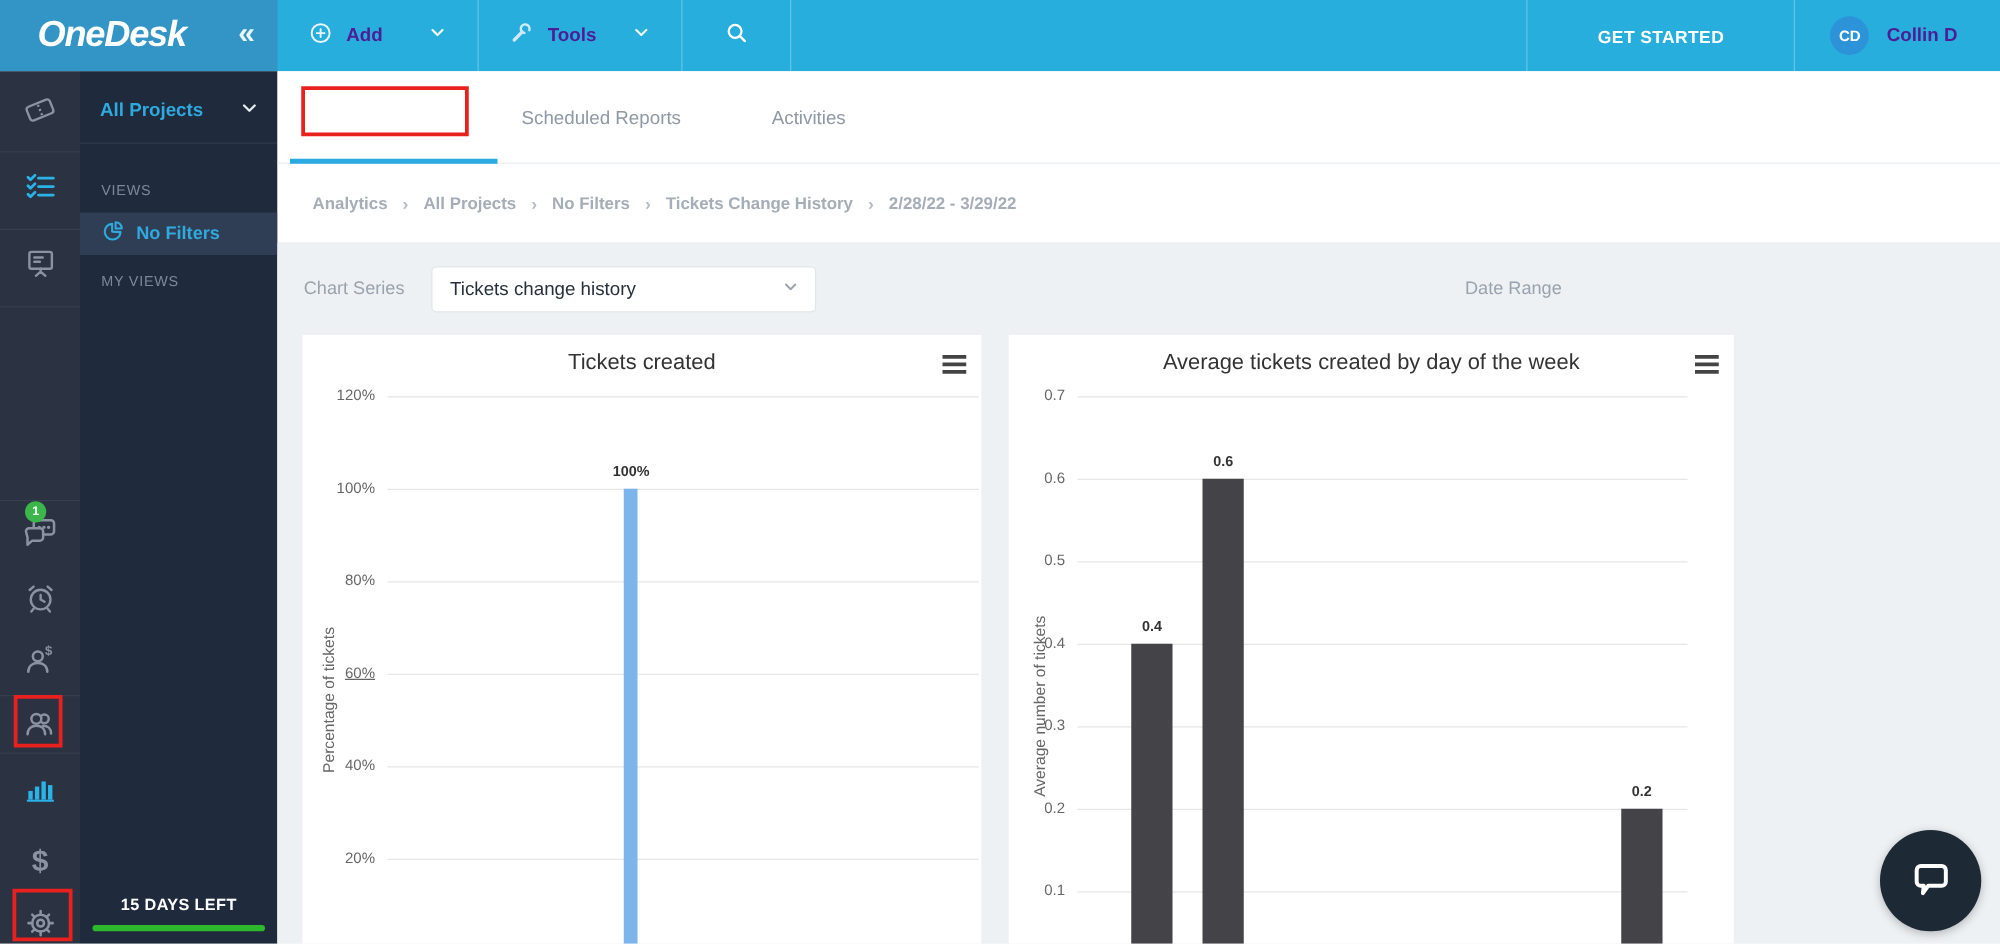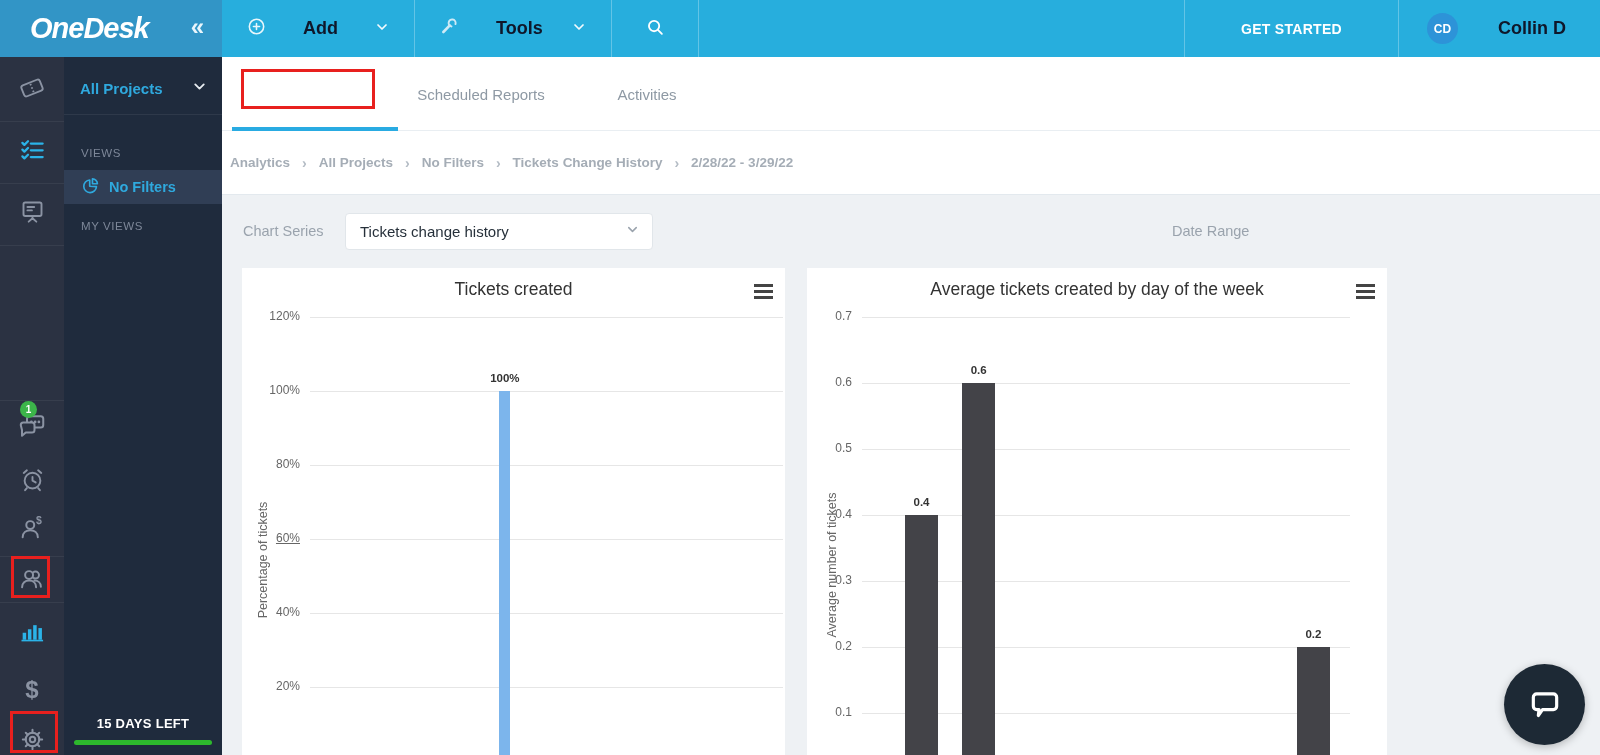--- a/index.html
+++ b/index.html
@@ -6,21 +6,21 @@
   html,body { width:1600px; height:755px; overflow:hidden; }
   body { font-family:"Liberation Sans", sans-serif; background:#eef1f4; position:relative; }
   .screen { position:absolute; inset:0; width:1600px; height:755px; overflow:hidden; }
 
   
   .topbar { position:absolute; left:0; top:0; width:1600px; height:57px; background:#27aedd; display:flex; align-items:stretch; color:#fff; }
   .logo-area { width:222px; background:#3295c6; display:flex; align-items:center; justify-content:space-between; padding:0 18px 0 30px; flex:none; }
   .logo { font-size:29px; font-weight:bold; font-style:italic; letter-spacing:-1px; color:#fff; }
   .collapse { font-size:24px; font-weight:bold; color:#eaf6fc; cursor:pointer; line-height:1; padding-bottom:4px; }
   .tb-section { display:flex; align-items:center; gap:10px; padding:0 24px; border-right:1px solid rgba(255,255,255,0.28); }
-  .tb-label { font-size:18px; font-weight:bold; color:#0f172a;margin-left:26px; }
+  .tb-label { font-size:15px; font-weight:bold; color:#4c1d95; }
   .tb-right { margin-left:auto; display:flex; align-items:stretch; }
   .tb-right .tb-section { border-right:none; border-left:1px solid rgba(255,255,255,0.28); }
   .get-started { font-size:14px; font-weight:bold; letter-spacing:.3px; padding:0 56px; display:flex; align-items:center; }
   .avatar { width:31px; height:31px; border-radius:50%; background:#2d93d8; color:#fff; font-size:12px; font-weight:bold; display:flex; align-items:center; justify-content:center; }
   .user-section { gap:14px; padding:0 34px 0 28px; }
   .chev { opacity:.95; }
 
   
   .sidebar { position:absolute; left:0; top:57px; width:222px; height:698px; display:flex; }
   .icon-strip { width:64px; background:#2b3242; position:relative; flex:none; }
@@ -36,21 +36,21 @@
   .trial { position:absolute; left:0; bottom:10px; width:158px; text-align:center; }
   .trial-label { color:#fff; font-size:13px; font-weight:bold; letter-spacing:.3px; }
   .trial-bar { margin:9px auto 0; width:138px; height:5px; border-radius:3px; background:#2db82d; }
 
   
   .main { position:absolute; left:222px; top:57px; width:1378px; height:698px; background:#fff; }
   .tabs-row { position:absolute; left:0; top:0; width:1378px; height:74px; border-bottom:1px solid #e9eef2; }
   .tab { position:absolute; top:0; height:74px; width:166px; display:flex; align-items:center; justify-content:center; font-size:15px; color:#8e99a4; cursor:pointer; }
   .tab.active { color:#333f48; font-weight:bold; }
   .tab-underline { position:absolute; left:10px; top:70px; width:166px; height:4px; background:#29abe2; }
-  .breadcrumb-row { position:absolute; left:0; top:74px; width:1378px; height:64px; border-bottom:1px solid #e3e9ee; display:flex; align-items:center; padding-left:8px; }
+  .breadcrumb-row { position:absolute; left:0; top:74px; width:1378px; height:64px; border-bottom:1px solid #e3e9ee; display:flex; align-items:center; padding-left:28px; }
   .crumb { color:#a5adb6; font-size:13.5px; font-weight:bold; }
   .crumb-sep { color:#b4bcc5; font-size:14px; font-weight:bold; margin:0 12px; }
   .content { position:absolute; left:0; top:138px; width:1378px; height:560px; background:#eef1f4; overflow:hidden; }
 
   
   .filter-label { position:absolute; color:#9aa3ad; font-size:14.5px; }
   .cs-label { left:21px; top:28px; }
   .dropdown { position:absolute; left:123px; top:18px; width:308px; height:37px; background:#fff; border:1px solid #e1e6ea; border-radius:4px; display:flex; align-items:center; justify-content:space-between; padding:0 12px 0 14px; cursor:pointer; }
   .dropdown-value { color:#26303a; font-size:15px; }
   .dr-label { left:950px; top:28px; }

